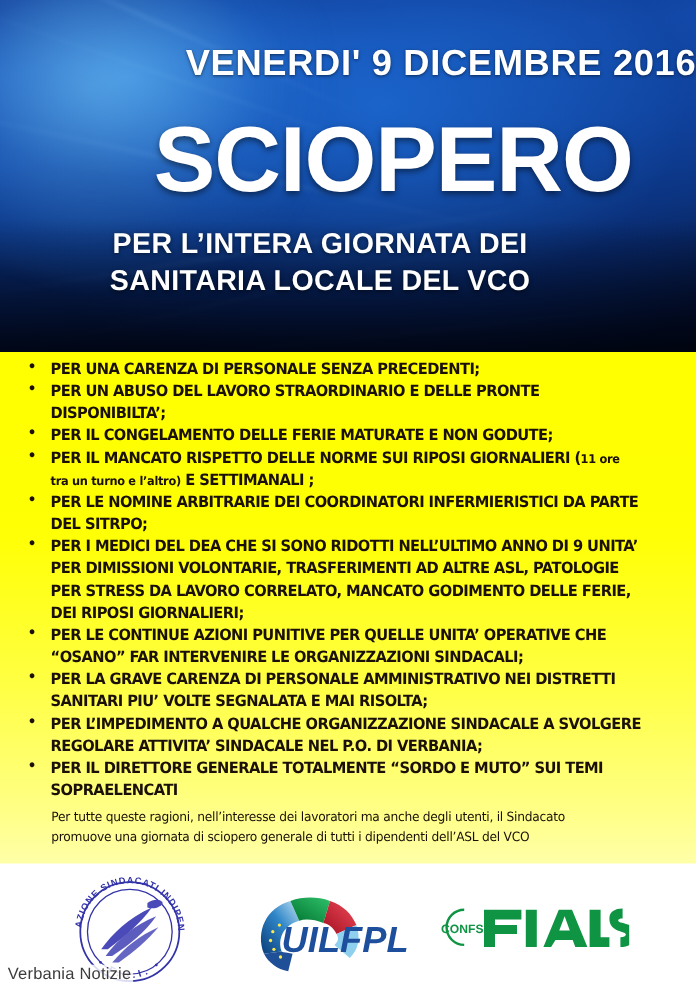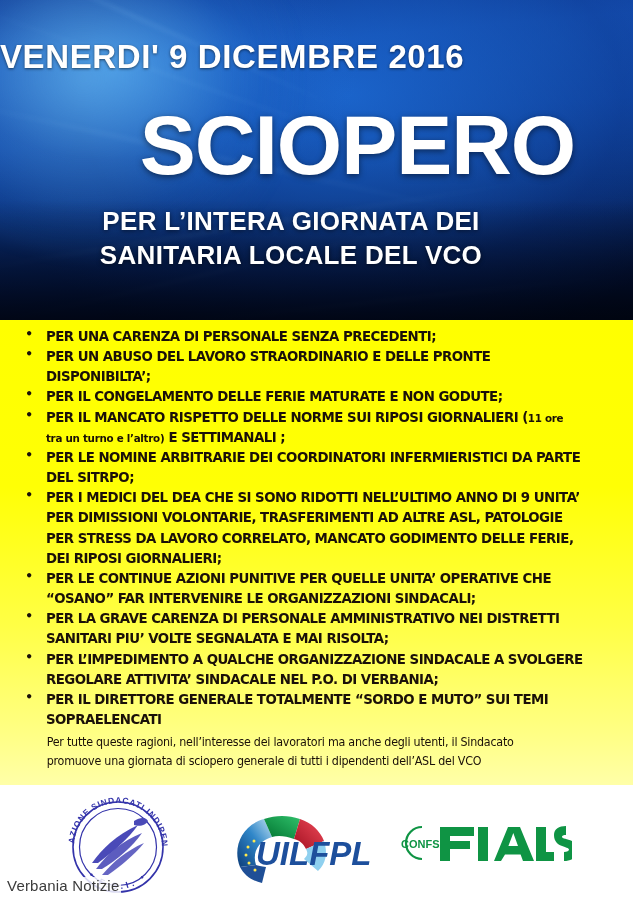--- a/index.html
+++ b/index.html
@@ -48,21 +48,21 @@
     background:radial-gradient(circle at 45% 45%, rgba(120,205,255,0.42) 0%, rgba(50,140,235,0.14) 50%, rgba(0,0,0,0) 74%);
     filter:blur(6px);
   }
   .darkbottom {
     position:absolute; left:0; bottom:0; width:100%; height:120px;
     background:linear-gradient(180deg, rgba(0,0,0,0) 0%, rgba(0,6,24,0.62) 70%, rgba(0,4,16,0.85) 100%);
   }
 
   .hdr-date {
     position:absolute; left:0; top:38px; width:633px;
-    text-align:left;
+    text-align:right;
     color:#ffffff;
     font-size:33px; font-weight:bold;
     letter-spacing:0.6px;
     font-family:"Liberation Sans", sans-serif;
     text-shadow:0 1px 3px rgba(0,0,0,0.55);
     white-space:nowrap;
   }
   .hdr-main {
     position:absolute; left:0; top:103px; width:633px;
     text-align:center;

